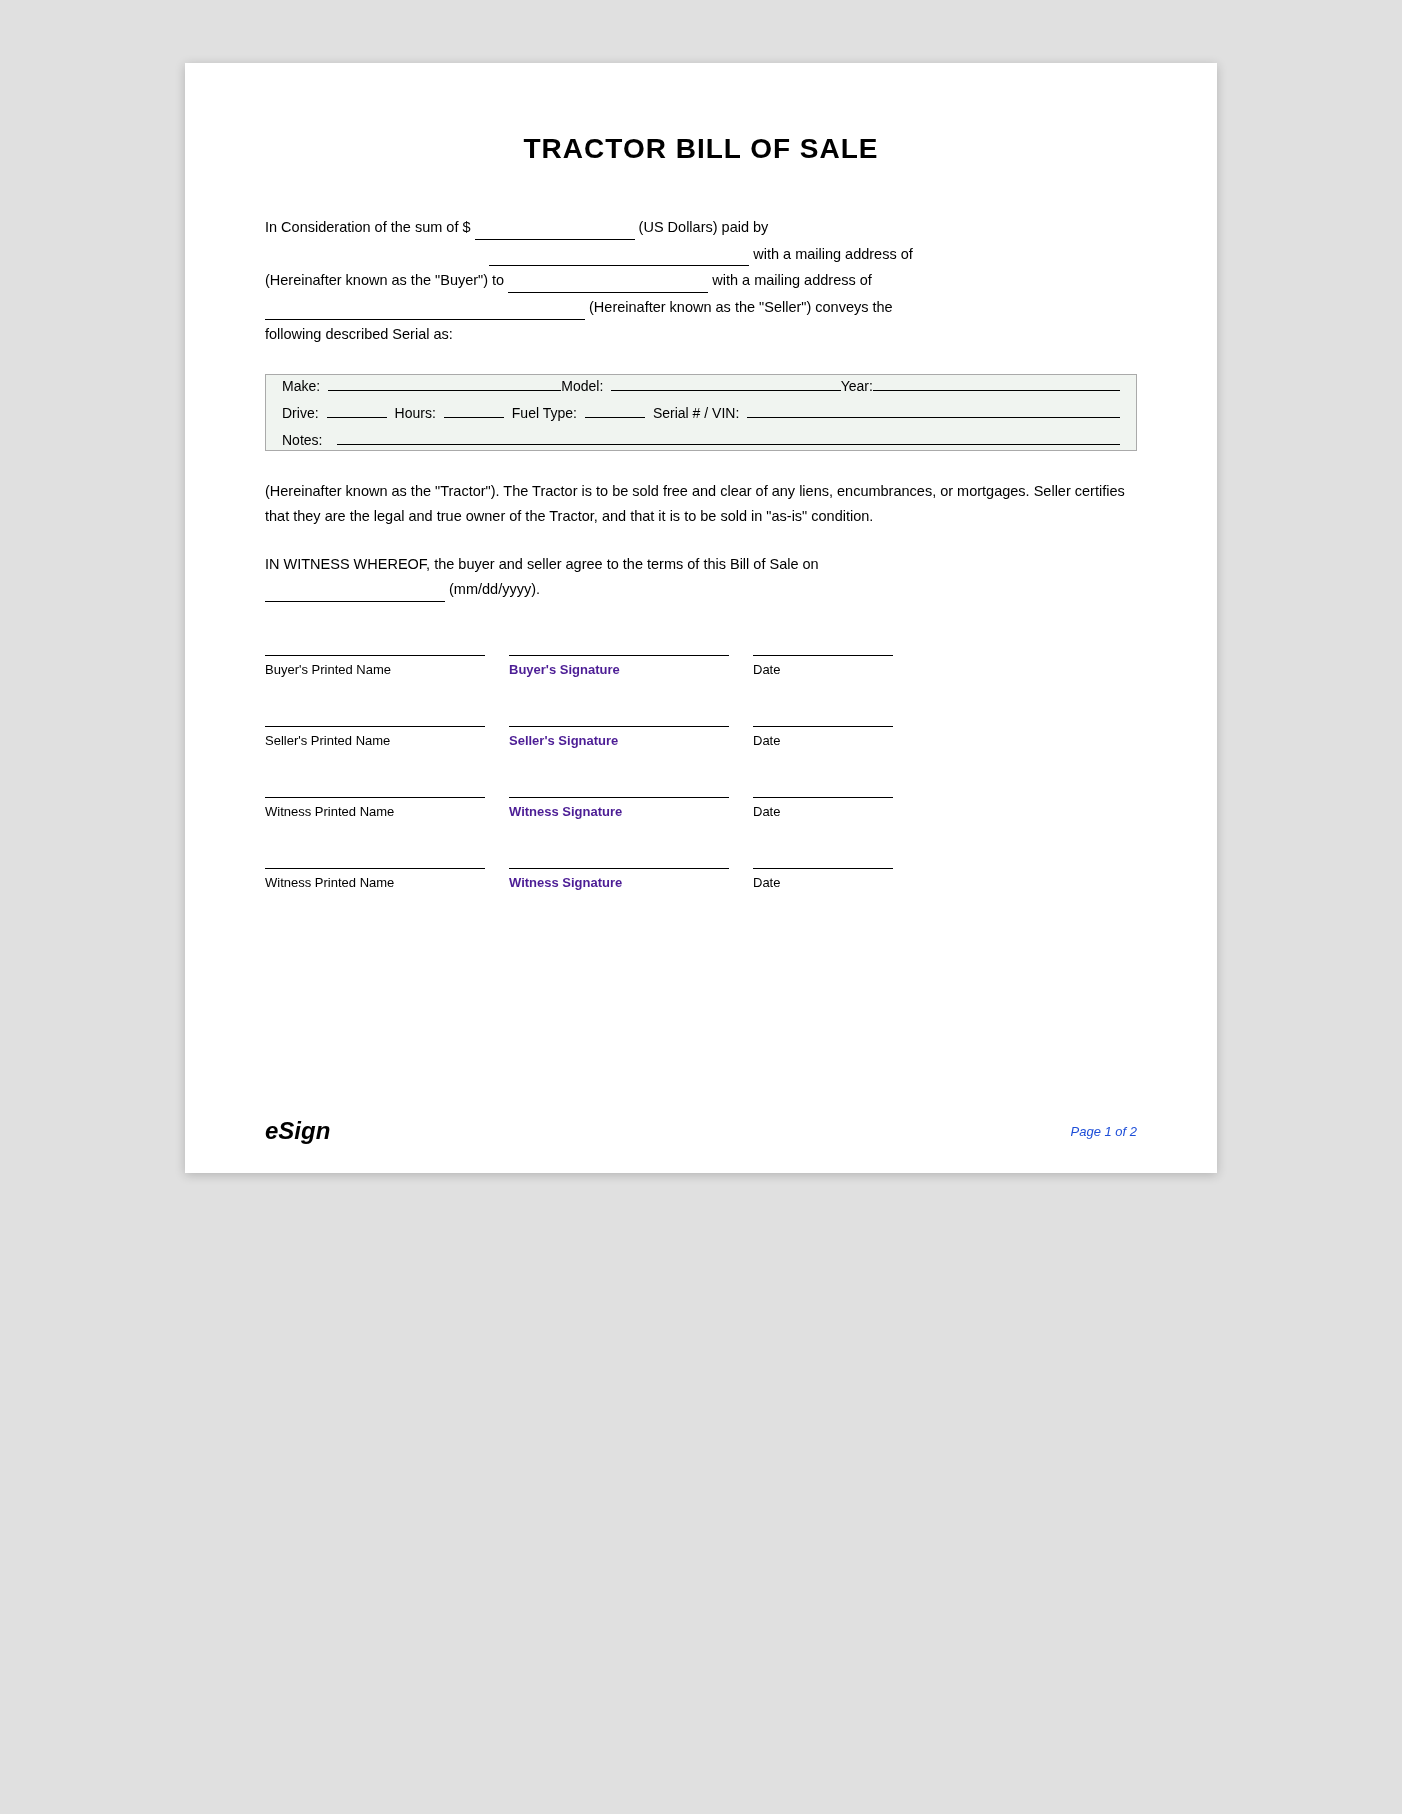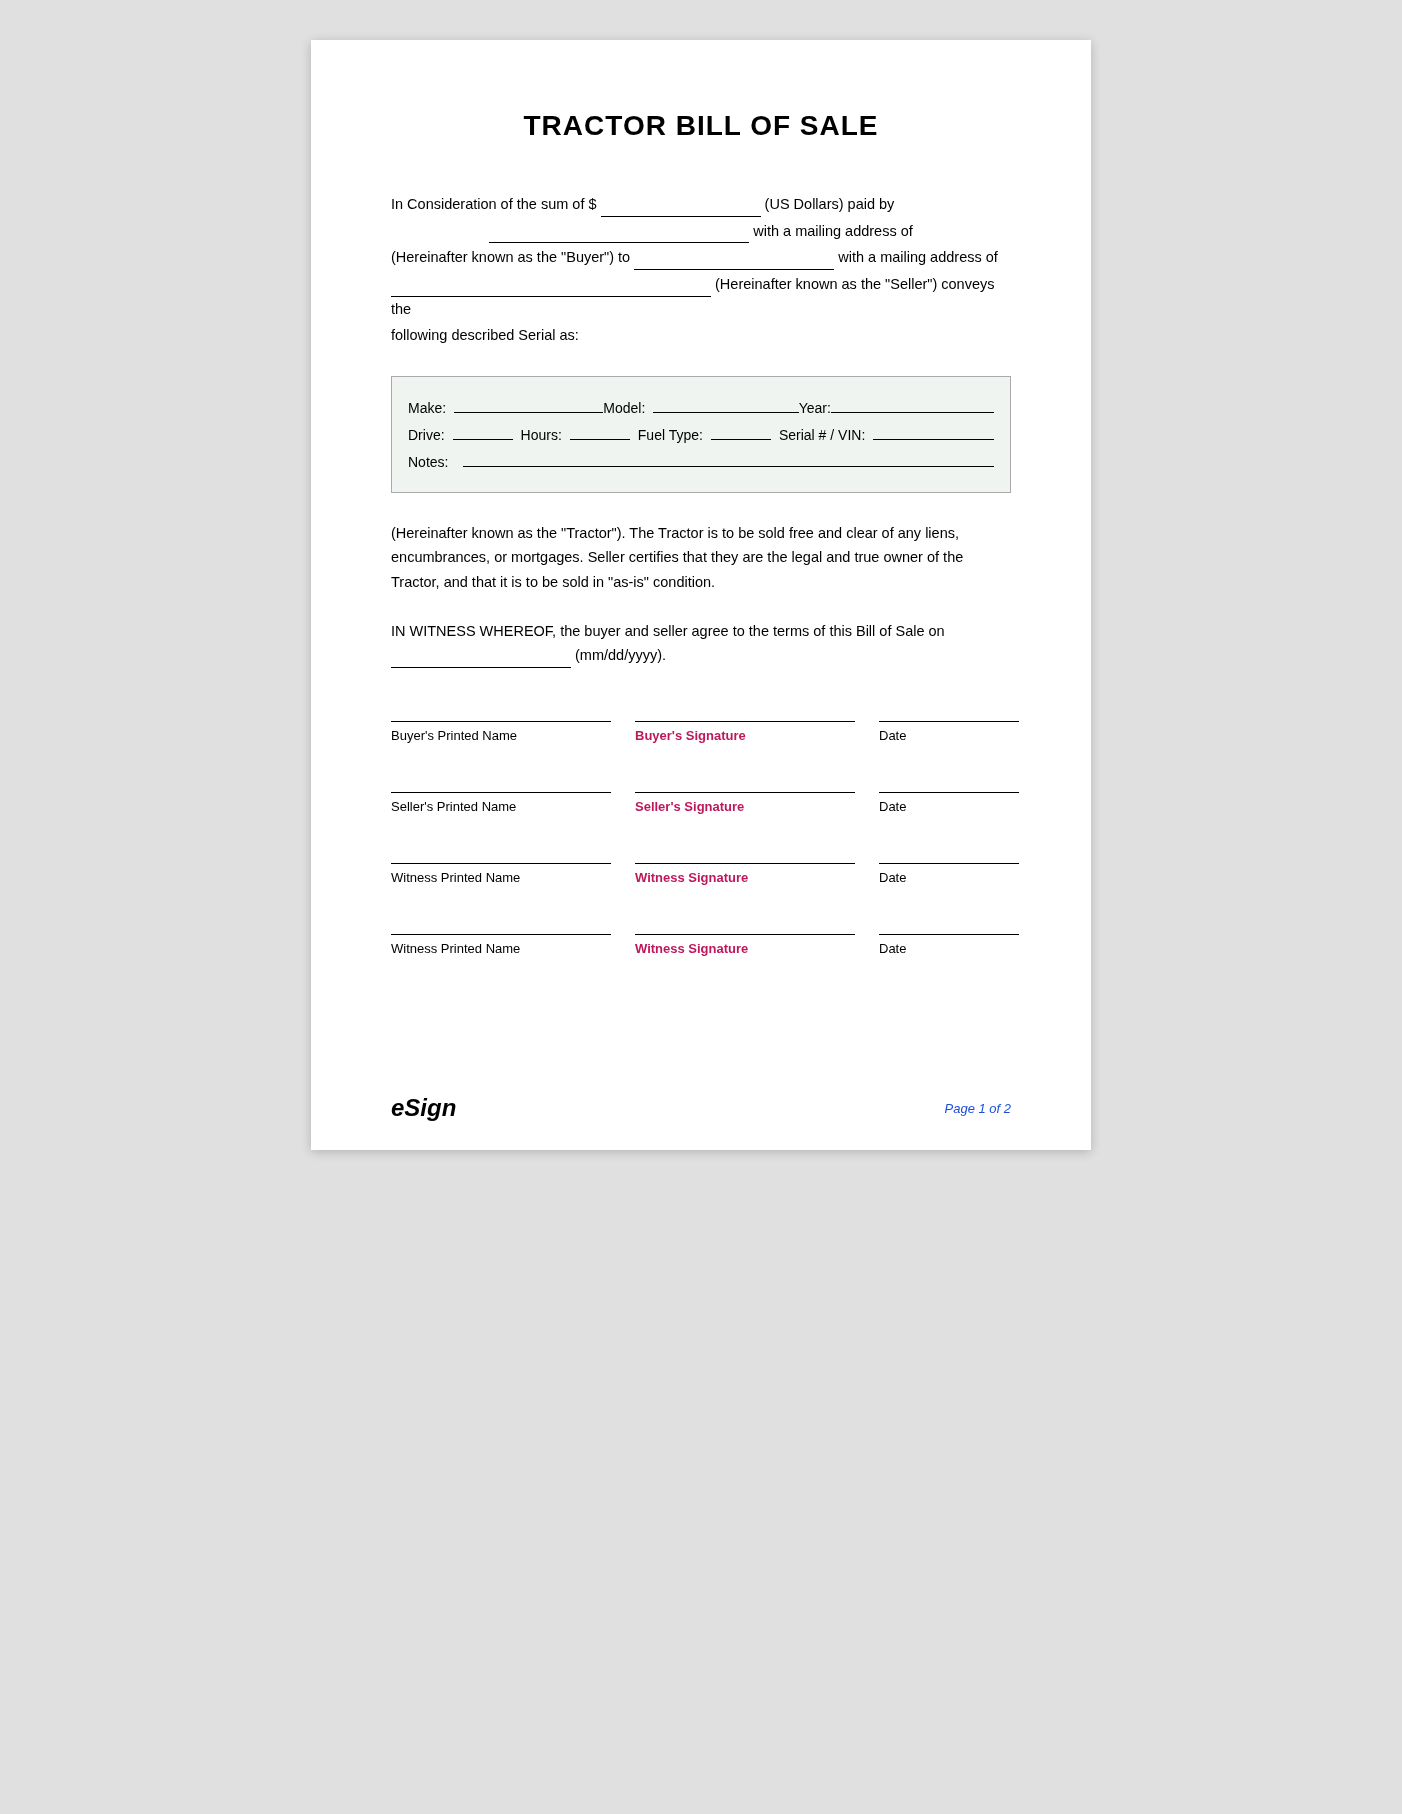--- a/index.html
+++ b/index.html
@@ -13,25 +13,26 @@
       display: flex;
       justify-content: center;
       align-items: flex-start;
       min-height: 100vh;
       padding: 40px 20px;
       font-family: Arial, sans-serif;
     }
 
     .page {
       background: #ffffff;
-      width: 780px;
+      width: 1032px;
       min-height: 1110px;
       padding: 70px 80px 60px 80px;
       box-shadow: 0 2px 10px rgba(0,0,0,0.2);
       position: relative;
+      margin-top: 23px;
     }
 
     .title {
       text-align: center;
       font-size: 28px;
       font-weight: bold;
       letter-spacing: 1px;
       margin-bottom: 50px;
       font-family: Arial, sans-serif;
     }
@@ -55,21 +56,21 @@
       display: inline-block;
       border-bottom: 1px solid #000;
       min-width: 260px;
       height: 16px;
       vertical-align: bottom;
     }
 
     .tractor-box {
       border: 1px solid #aaa;
       background: #f0f4f0;
-      padding: 22px 16px;
+      padding: 2px 16px;
       margin: 28px 0;
       font-size: 14px;
     }
 
     .tractor-box-label {
       white-space: nowrap;
       font-size: 14px;
     }
 
     .tractor-box-field {
@@ -176,21 +177,21 @@
     }
 
     .sig-label {
       font-size: 13px;
       color: #000;
     }
 
     .sig-label-bold {
       font-size: 13px;
       font-weight: bold;
-      color: #be185d;
+      color: #4c1d95;
     }
 
     .footer {
       position: absolute;
       bottom: 28px;
       left: 80px;
       right: 80px;
       display: flex;
       justify-content: space-between;
       align-items: center;

